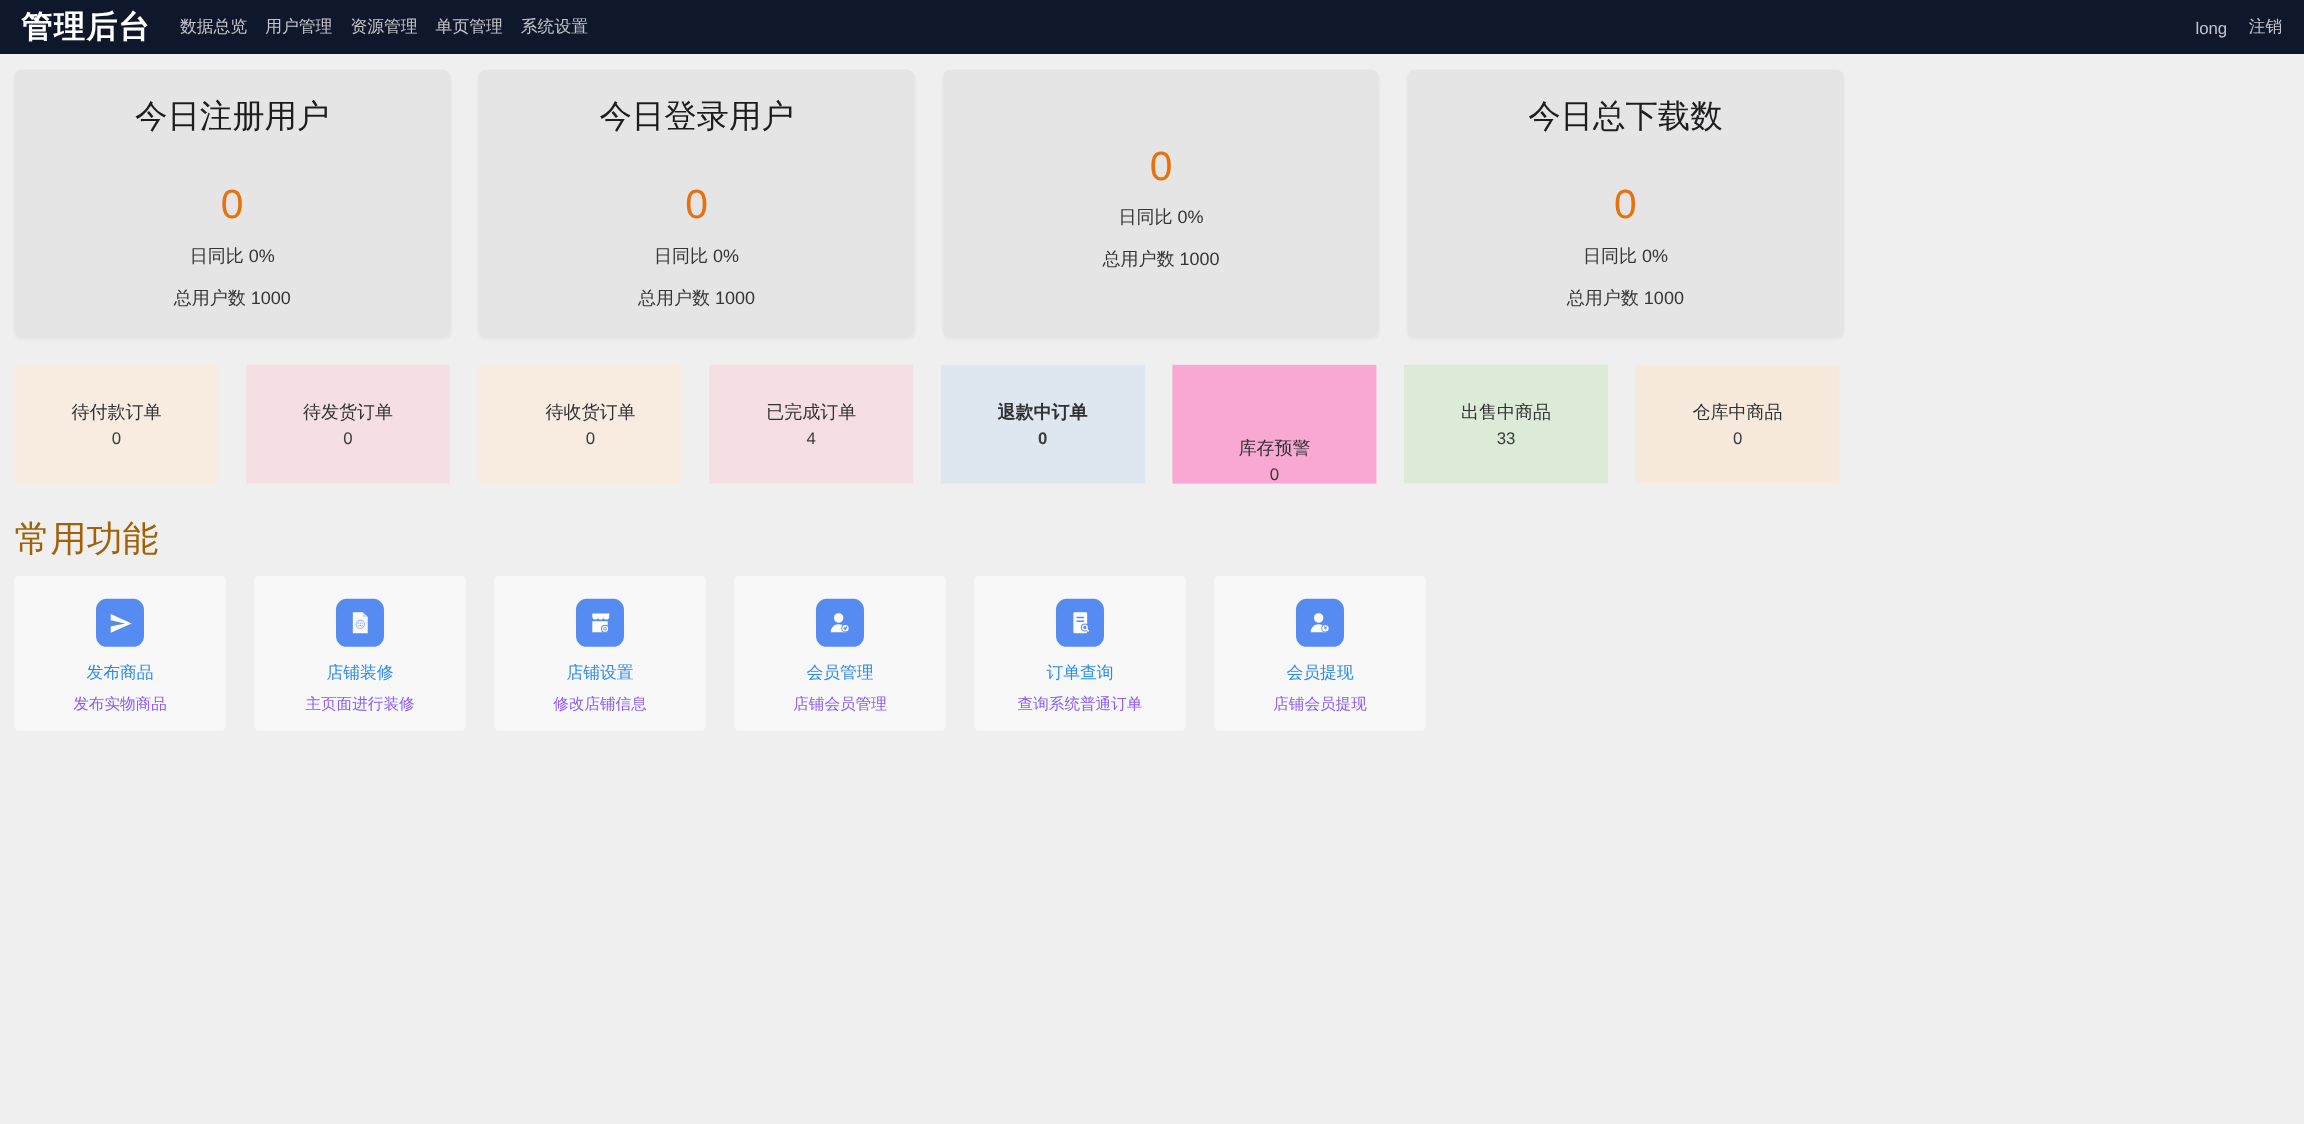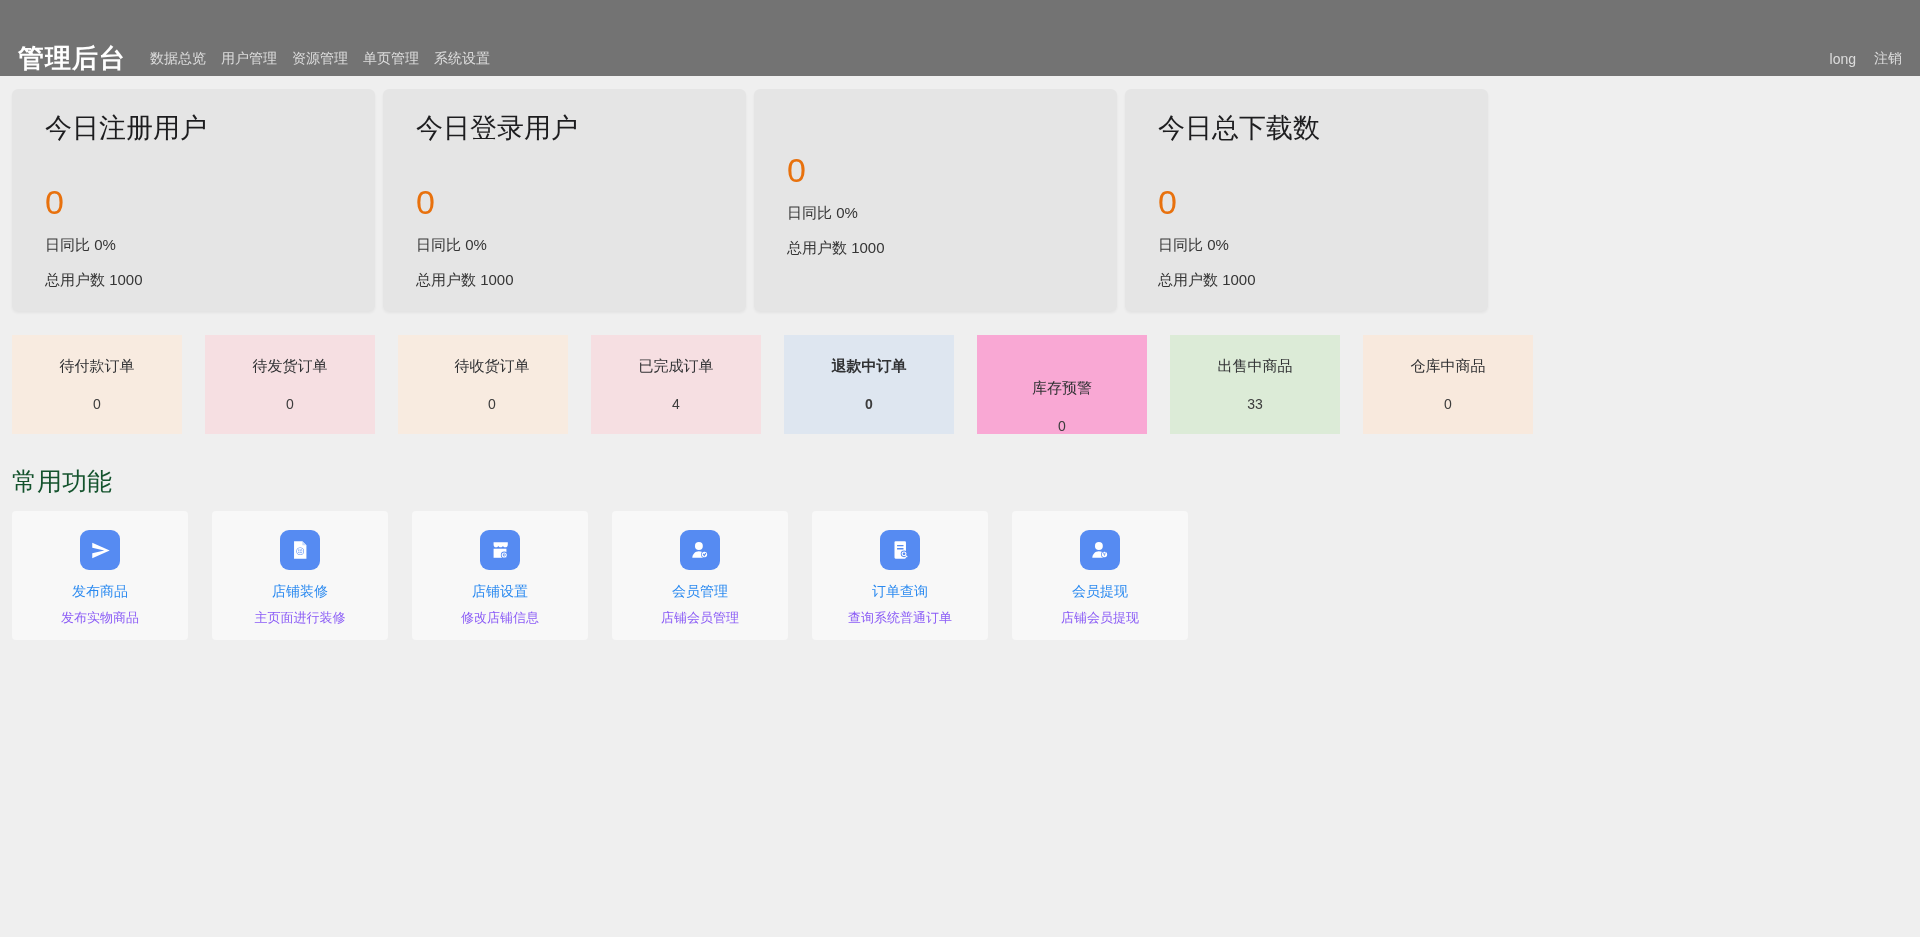--- a/index.html
+++ b/index.html
@@ -5,24 +5,24 @@
   * { margin: 0; padding: 0; box-sizing: border-box; }
   html, body { width: 1920px; height: 937px; overflow: hidden; }
   body {
     background: #efefef;
     font-family: "Liberation Sans", "DejaVu Sans", sans-serif;
     color: #212529;
   }
 
   
   .navbar {
-    height: 76px;
-    background: #737373;
+    height: 45px;
+    background: #0f172a;
     display: flex;
-    align-items: flex-end;
+    align-items: center;
     padding: 0 18px;
   }
   .brand {
     font-size: 26px;
     font-weight: 600;
     color: #ffffff;
     letter-spacing: 1px;
     margin-right: 24px;
     cursor: default;
   }
@@ -36,21 +36,21 @@
     cursor: pointer;
     white-space: nowrap;
   }
   .nav-right { margin-left: auto; display: flex; align-items: center; }
   .nav-right .nav-link { margin-right: 0; margin-left: 18px; }
 
   
   main { padding: 13px 12px 0; }
 
   
-  .stats-row { display: flex; gap: 8px; }
+  .stats-row { display: flex; gap: 24px; text-align: center; }
   .stat-card {
     width: 363px;
     height: 222px;
     background: #e5e5e5;
     border-radius: 6px;
     box-shadow: 0 2px 3px rgba(0,0,0,0.05);
     padding: 23px 33px 0;
   }
   .stat-title { font-size: 27px; line-height: 32px; color: #1d1d1f; font-weight: 400; }
   .stat-value { margin-top: 40px; font-size: 34px; line-height: 36px; color: #e8710d; }
@@ -58,33 +58,33 @@
 
   
   .tiles-row { display: flex; gap: 23px; margin-top: 24px; }
   .tile {
     width: 170px;
     height: 99px;
     display: flex;
     flex-direction: column;
     align-items: center;
     justify-content: center;
-    gap: 20px;
+    gap: 4px;
     cursor: pointer;
   }
   .tile-label { font-size: 15px; color: #303133; }
   .tile-value { font-size: 14px; color: #3c3c3c; }
 
   
   .section-title {
     margin: 31px 0 14px;
-    font-size: 25px;
+    font-size: 30px;
     line-height: 32px;
     font-weight: 500;
-    color: #14532d;
+    color: #a16207;
   }
 
   
   .quick-row { display: flex; gap: 24px; }
   .quick-card {
     width: 176px;
     height: 129px;
     background: #f8f8f8;
     border-radius: 4px;
     text-align: center;

